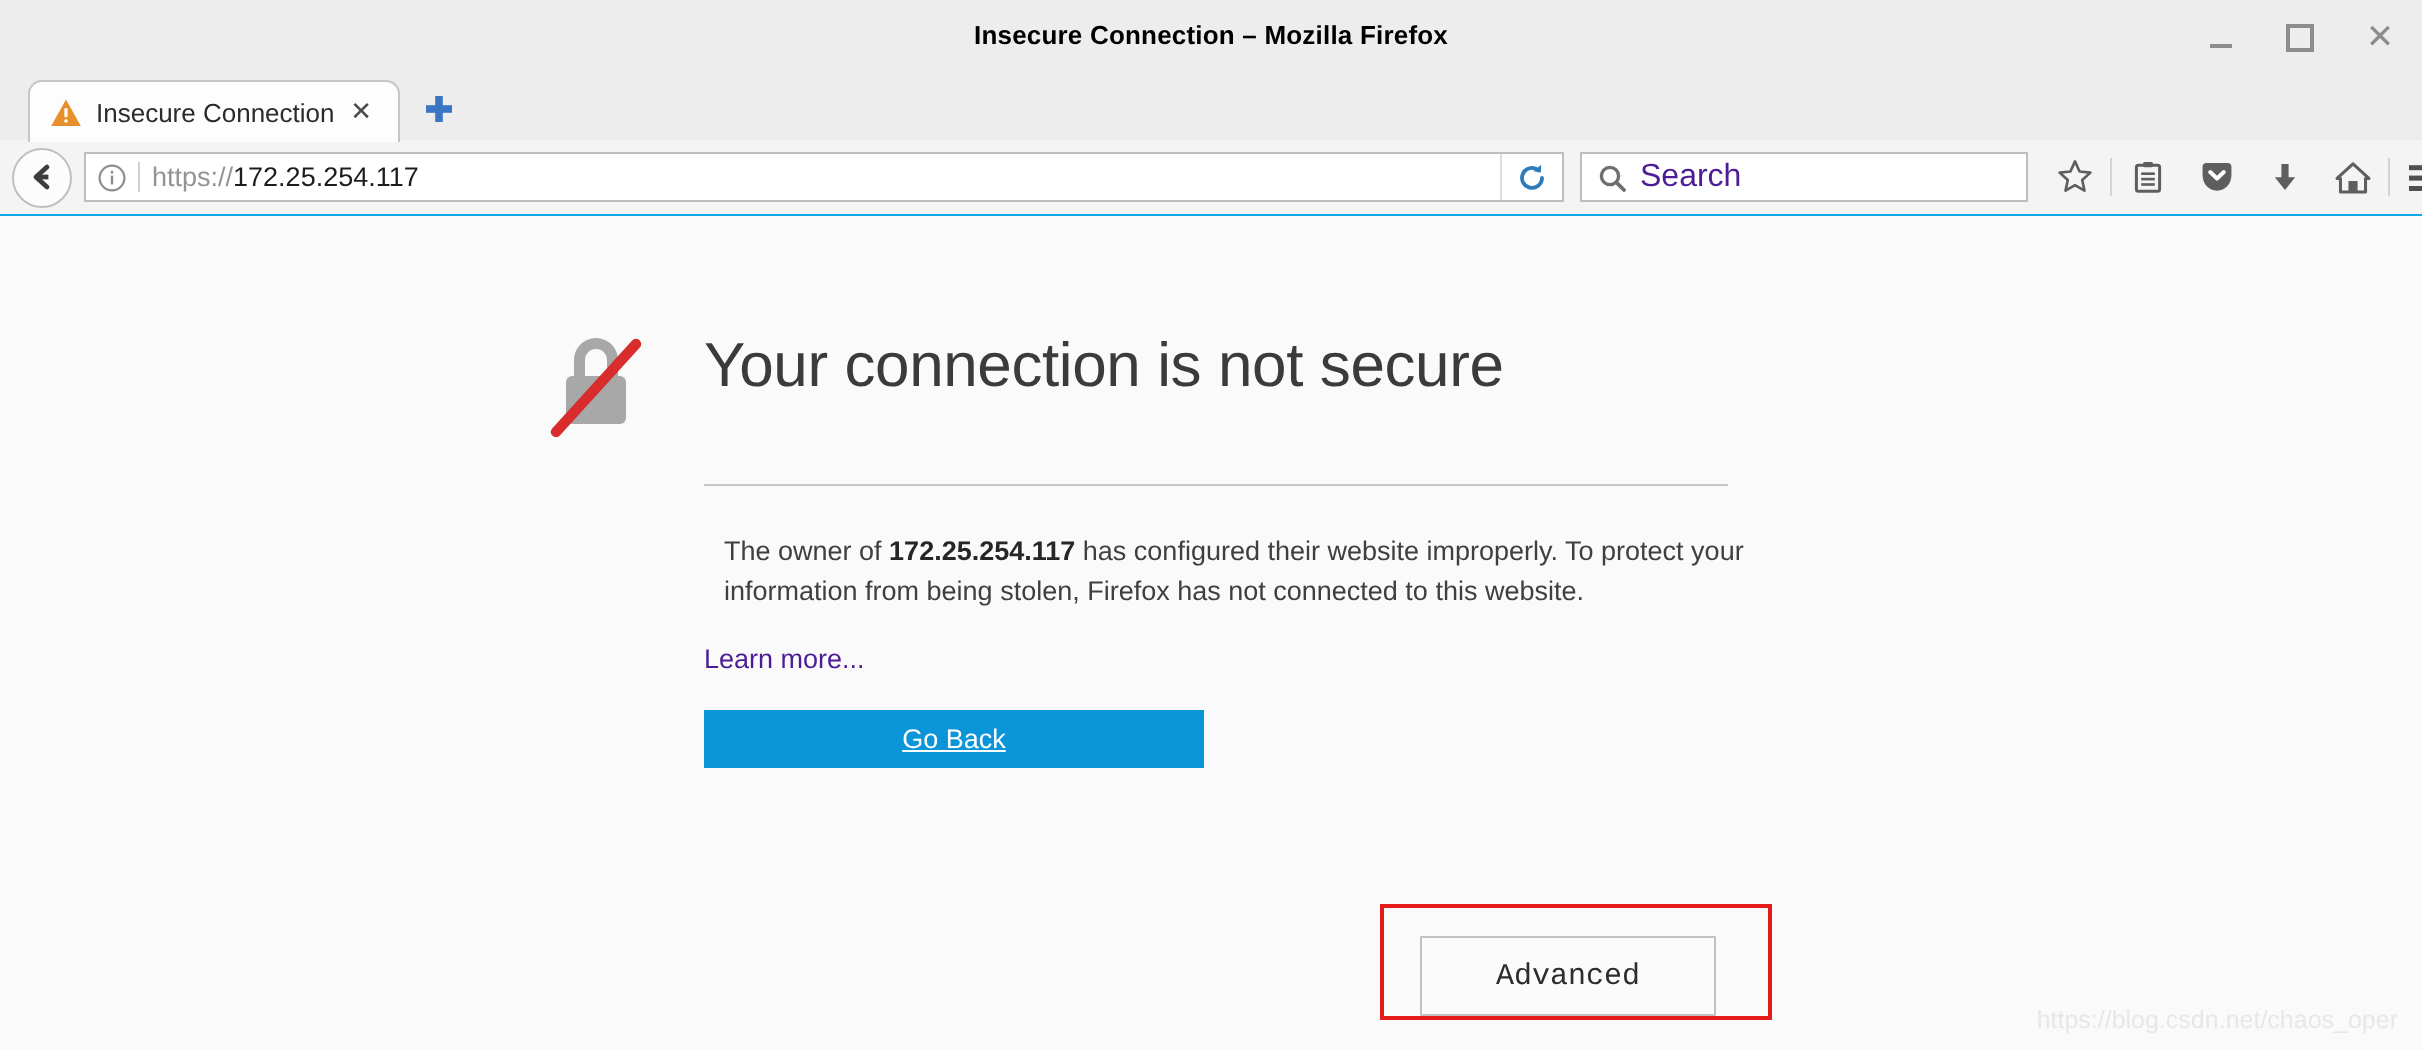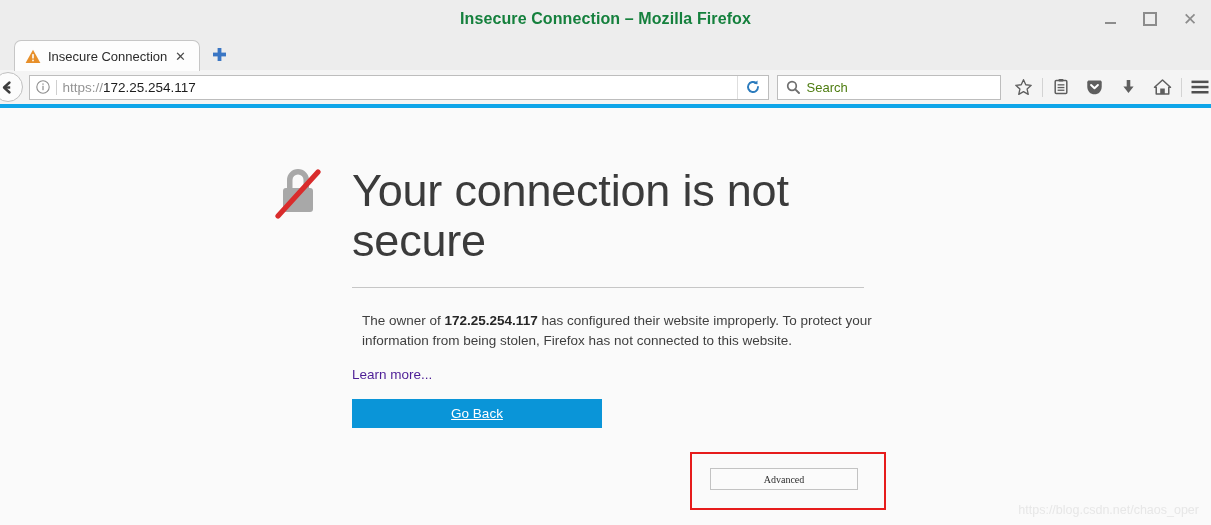--- a/index.html
+++ b/index.html
@@ -30,23 +30,23 @@
     background: #ededed;
     position: relative;
     flex: 0 0 auto;
   }
   .title-text {
     position: absolute;
     left: 0;
     right: 0;
     top: 10px;
     text-align: center;
-    font-size: 16px;
+    font-size: 13px;
     font-weight: bold;
-    color: #15803d;
+    color: #000000;
     letter-spacing: 0.1px;
   }
   .wincontrols {
     position: absolute;
     right: 8px;
     top: 8px;
     display: flex;
     align-items: center;
     gap: 14px;
   }
@@ -135,27 +135,26 @@
     justify-content: center;
     position: relative;
     top: -2px;
   }
   .newtab svg { display: block; }
 
   
   .navbar {
     height: 38px;
     background: #f4f4f4;
-    border-bottom: 4px solid #0ea5e9;
+    border-bottom: 1px solid #0ea5e9;
     display: flex;
     align-items: center;
     padding: 0 8px 0 6px;
     box-sizing: border-box;
     flex: 0 0 auto;
-    justify-content: center;
   }
   .backbtn {
     width: 28px;
     height: 28px;
     border-radius: 50%;
     border: 1px solid #c0c0c0;
     background: #fcfcfc;
     display: flex;
     align-items: center;
     justify-content: center;
@@ -208,22 +207,22 @@
     flex: 0 0 224px;
     height: 25px;
     background: #ffffff;
     border: 1px solid #bdbdbd;
     display: flex;
     align-items: center;
     box-sizing: border-box;
     padding-left: 8px;
   }
   .search-placeholder {
-    font-size: 13px;
-    color: #4d7c0f;
+    font-size: 16px;
+    color: #4c1d95;
     margin-left: 7px;
   }
   .toolicons {
     display: flex;
     align-items: center;
     margin-left: 6px;
   }
   .ticon {
     width: 34px;
     height: 28px;
@@ -255,21 +254,21 @@
     display: flex;
     align-items: flex-start;
   }
   .brokenlock {
     width: 52px;
     height: 56px;
     flex: 0 0 auto;
     margin-top: 6px;
   }
   .err-title {
-    font-size: 45px;
+    font-size: 31px;
     font-weight: normal;
     color: #3b3b3b;
     margin: 0 0 0 28px;
     line-height: 1.1;
     padding-top: 8px;
     letter-spacing: -0.2px;
   }
   .divider {
     height: 1px;
     background: #c6c6c6;
@@ -318,26 +317,26 @@
     width: 196px;
     height: 58px;
     border: 2px solid #e61c1c;
     box-sizing: border-box;
   }
   .advancedbtn {
     position: absolute;
     left: 710px;
     top: 360px;
     width: 148px;
-    height: 22px;
+    height: 40px;
     background: #fbfbfb;
     border: 1px solid #c3c3c3;
-    font-size: 10px;
+    font-size: 15px;
     color: #2d2d2d;
-    font-family: Liberation Serif, serif;
+    font-family: Liberation Mono, monospace;
     display: flex;
     align-items: center;
     justify-content: center;
     padding: 0;
   }
   .annot-text {
     position: absolute;
     left: 690px;
     top: 308px;
     width: 196px;

